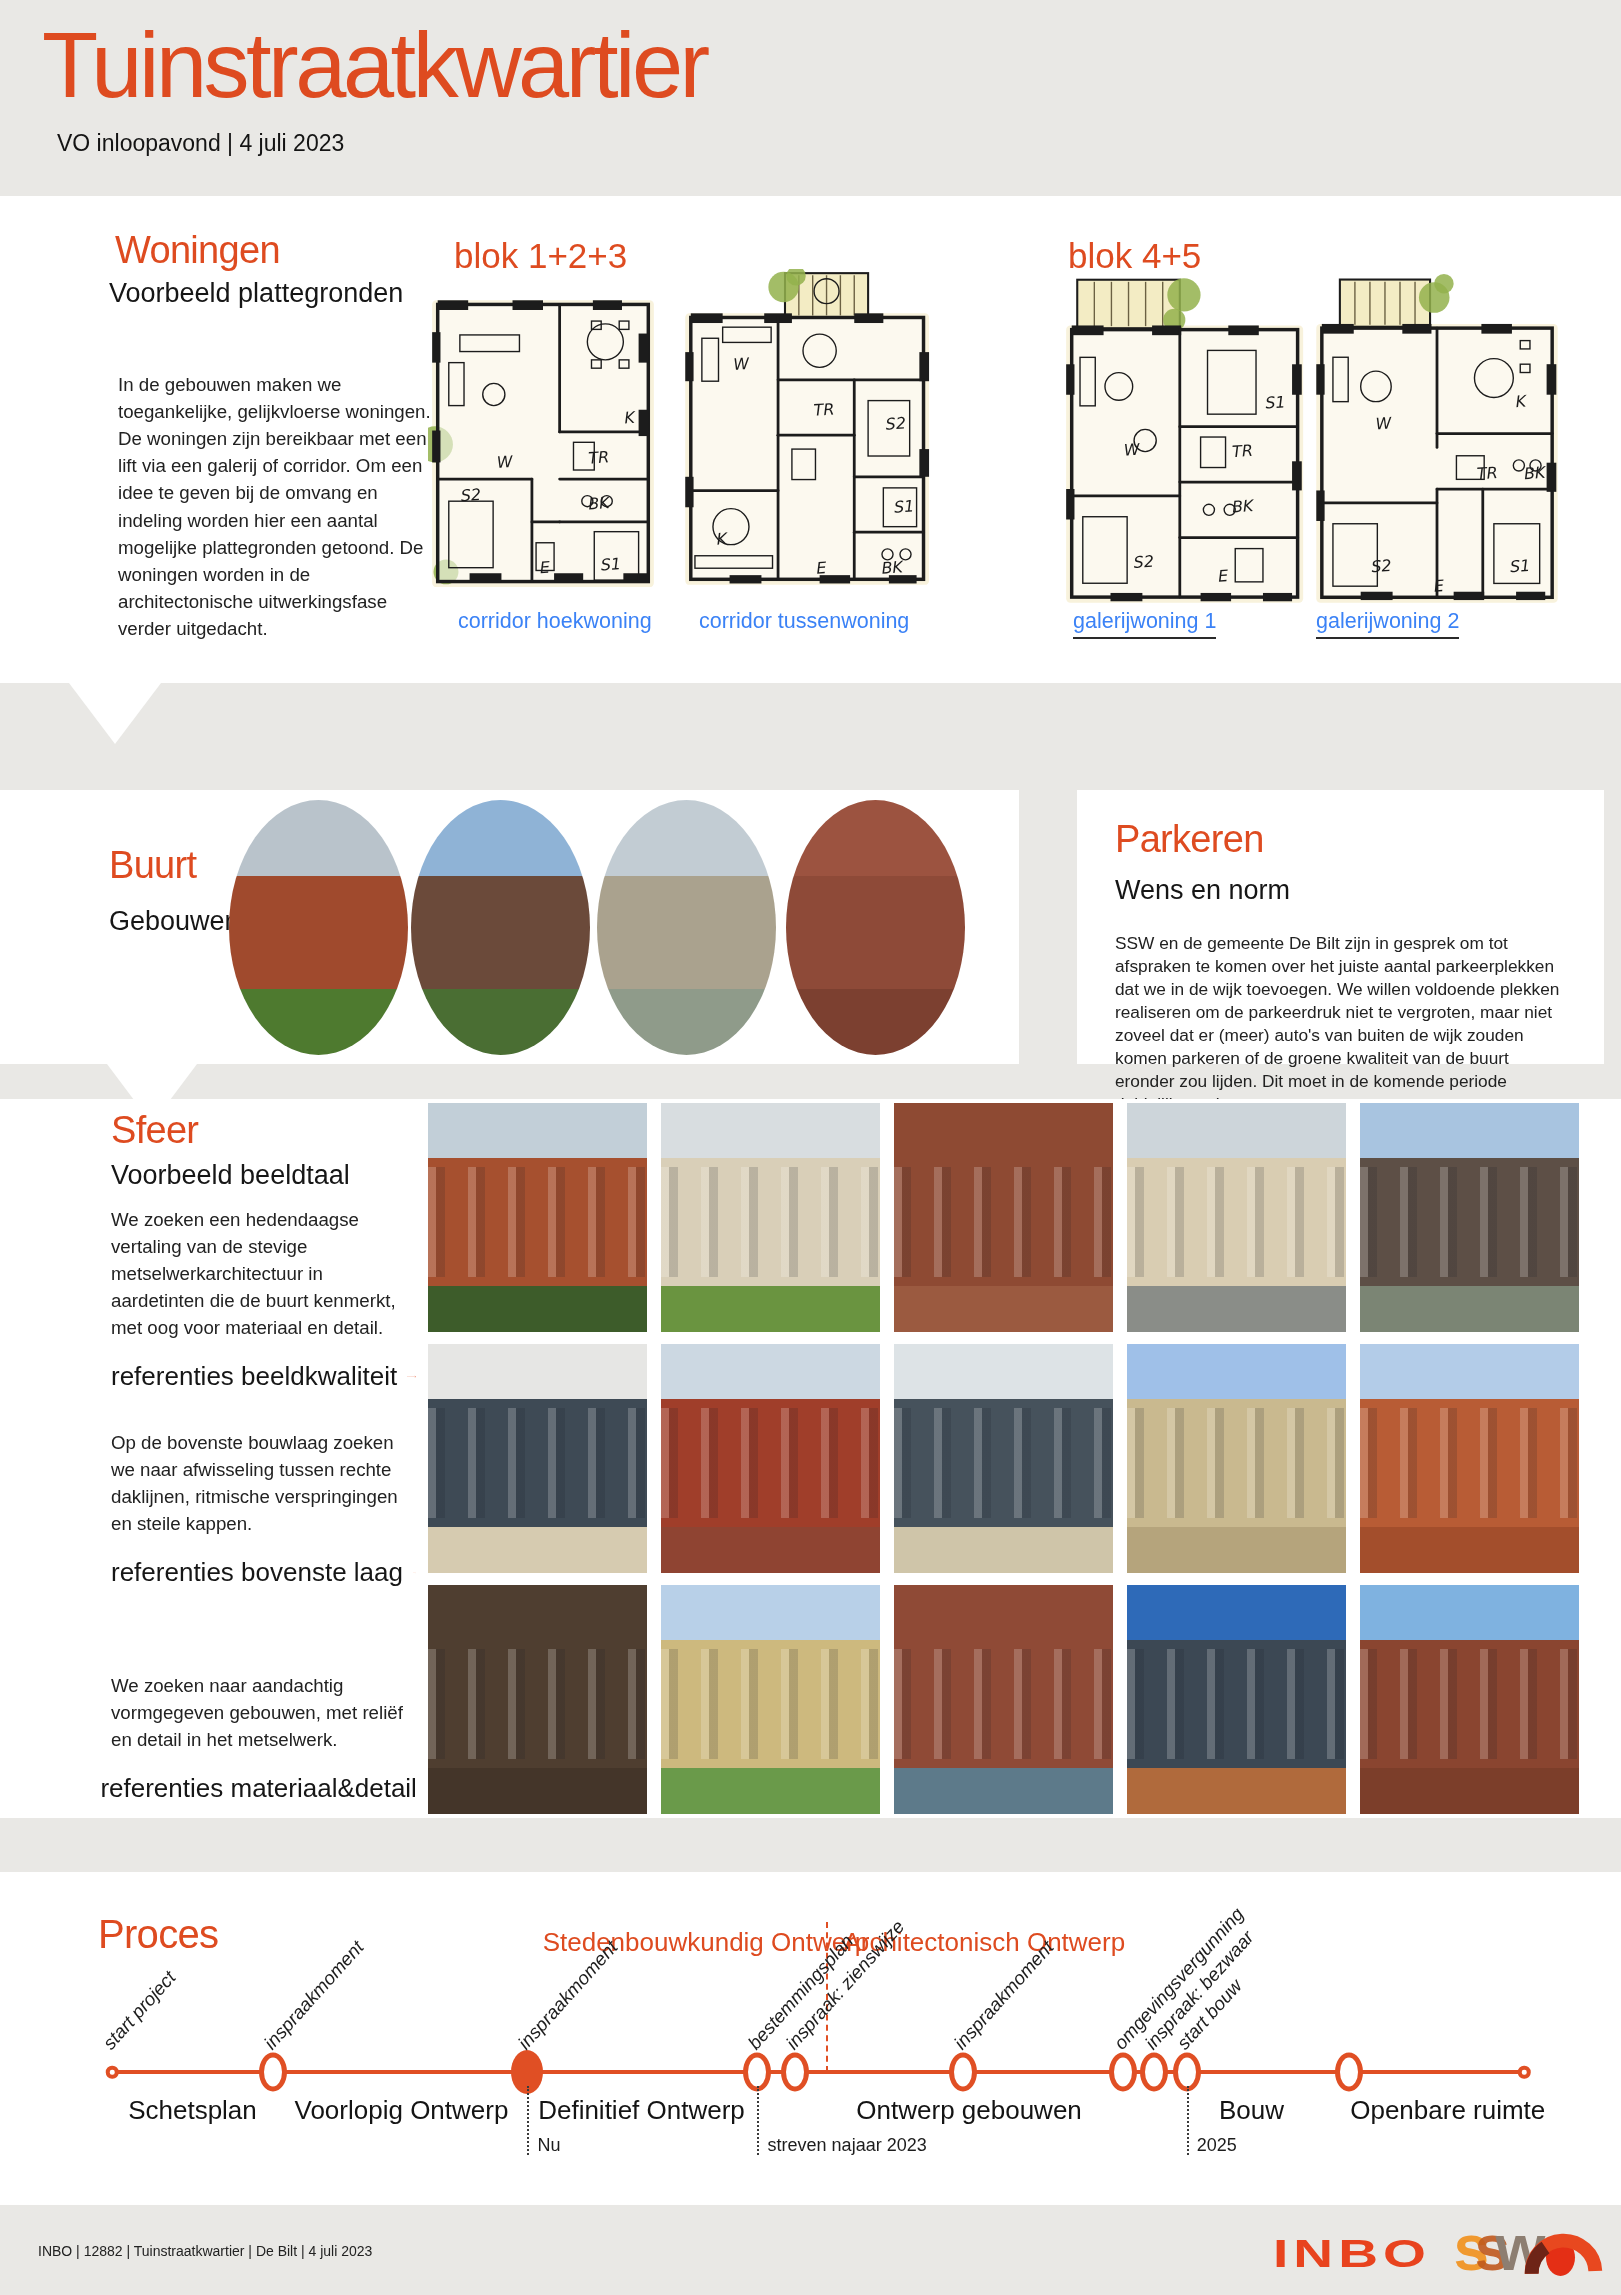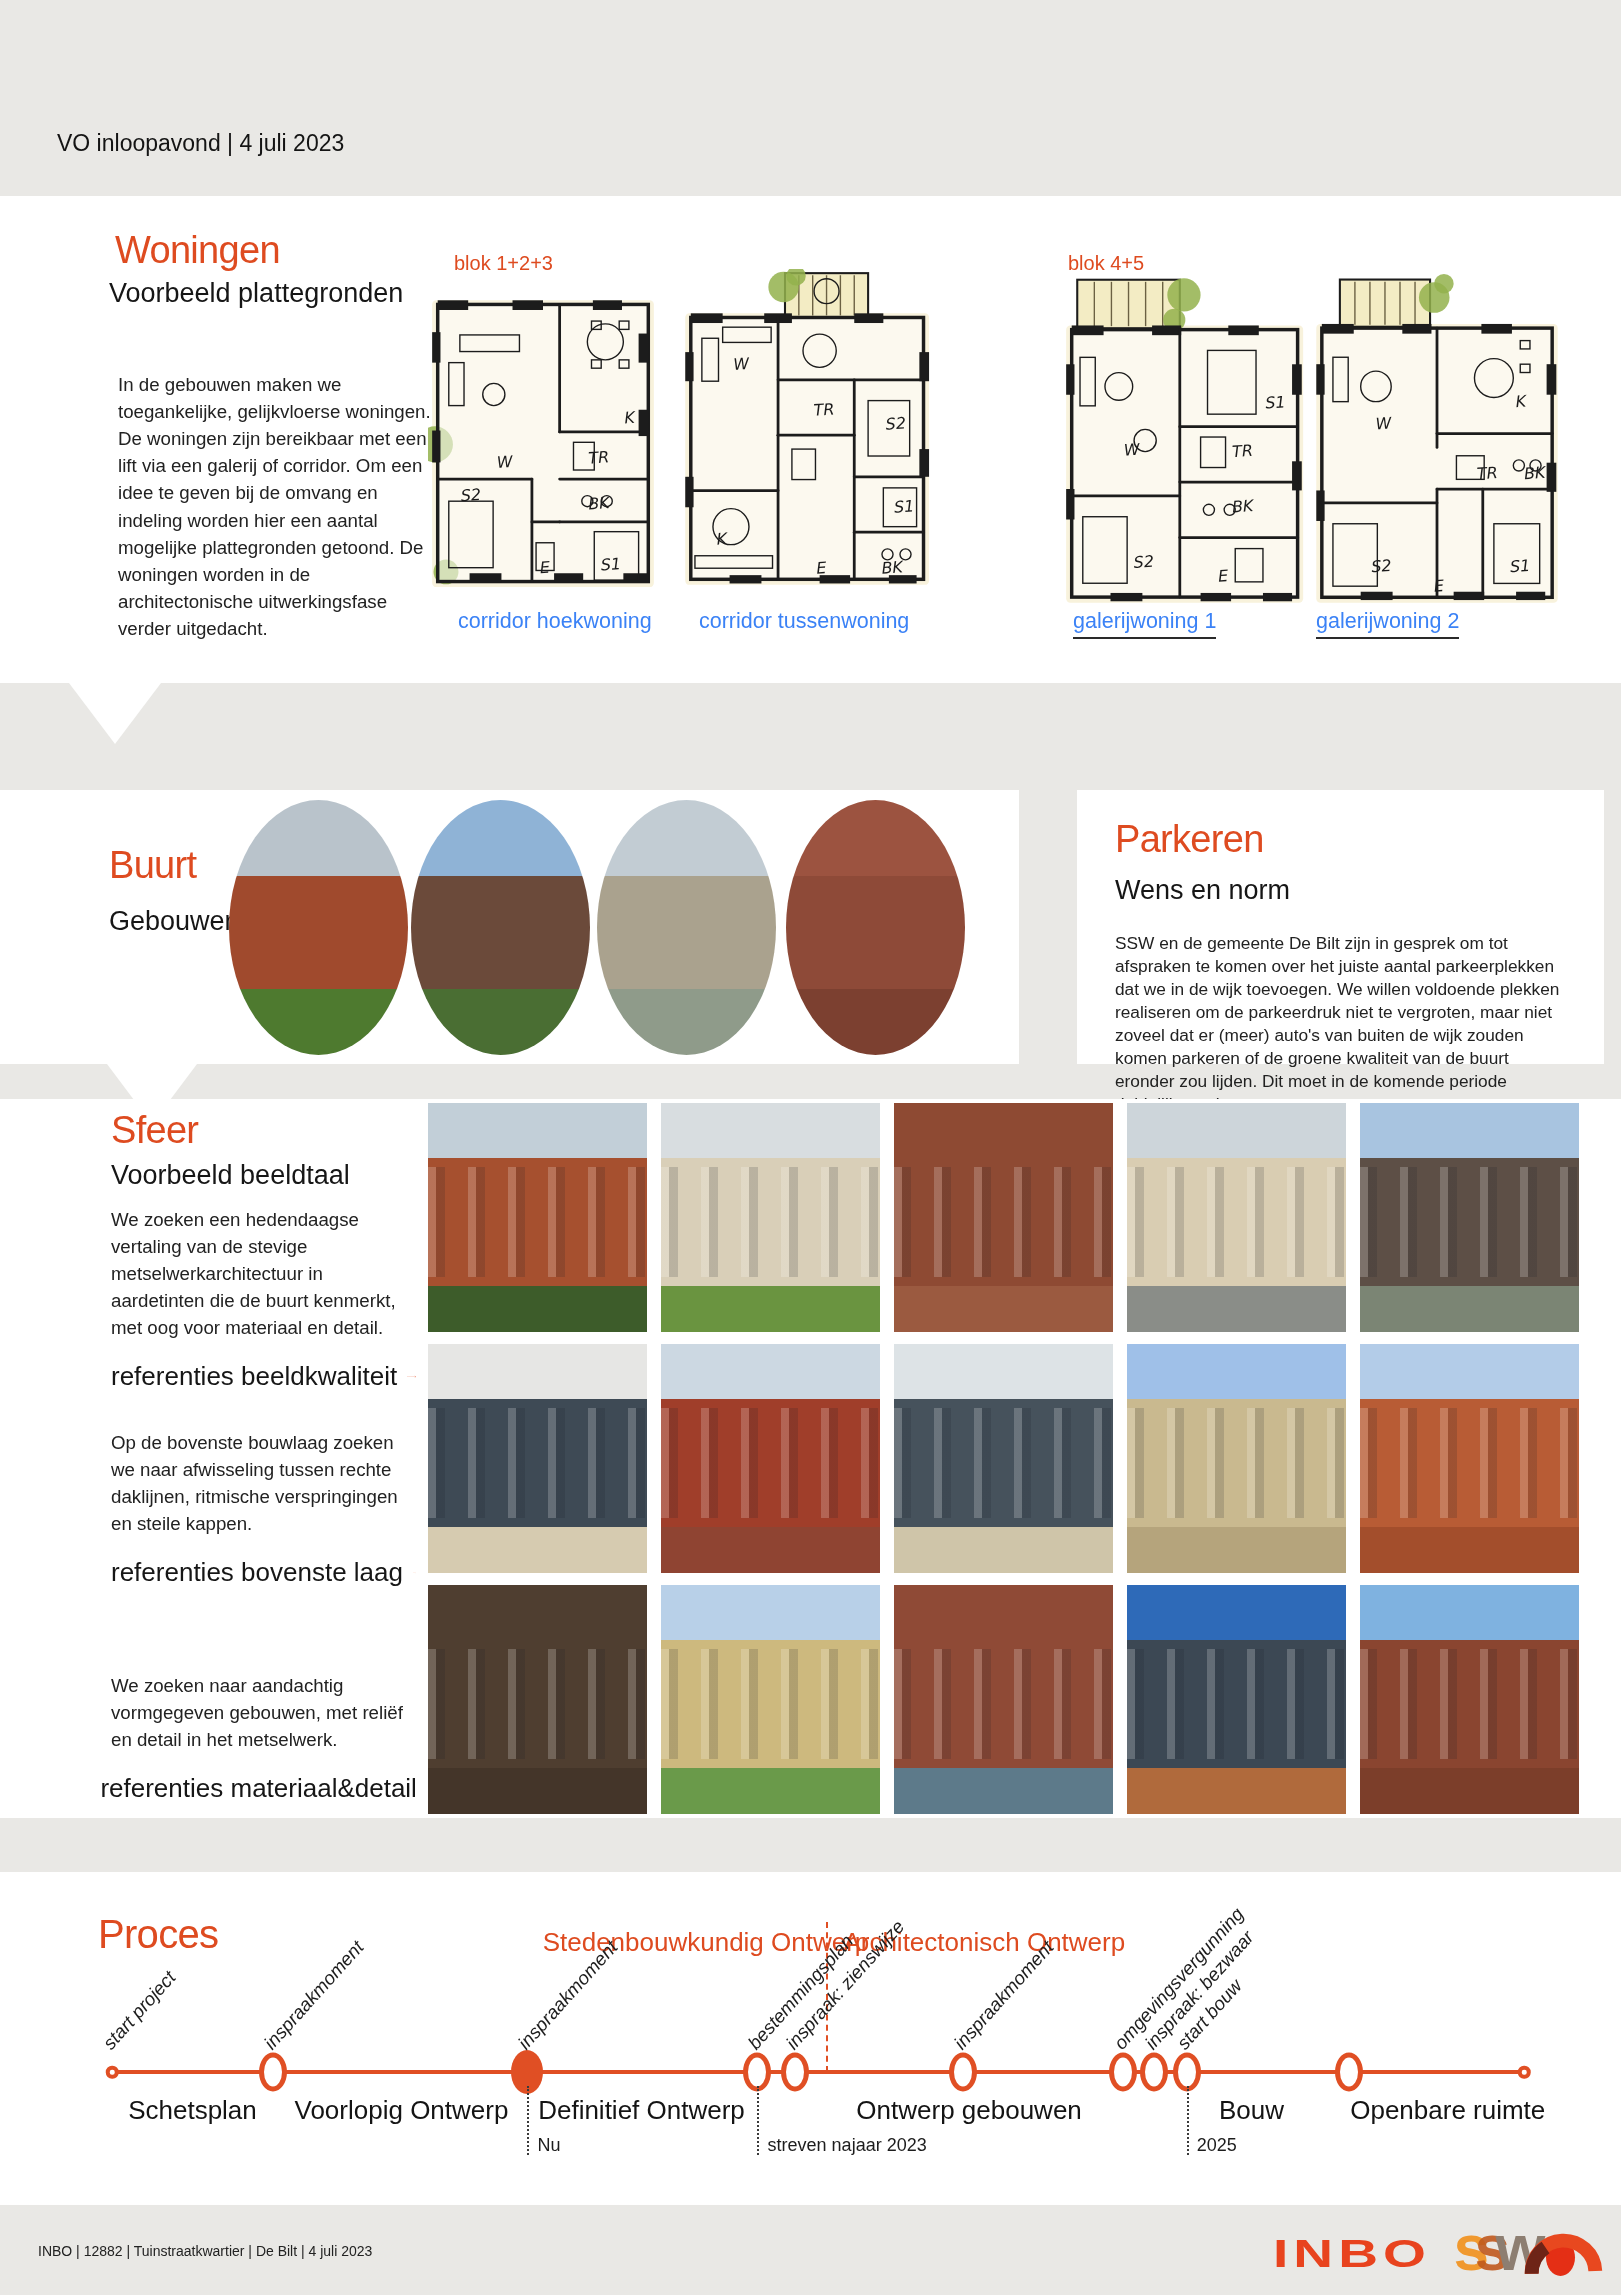--- a/index.html
+++ b/index.html
@@ -11,21 +11,21 @@
   .white{position:absolute; background:#ffffff;}
   
   .hd-title{position:absolute; left:42px; top:12.5px; font-size:92px; letter-spacing:-3.5px; color:#de4b20; white-space:nowrap;}
   .hd-sub{position:absolute; left:57px; top:130px; font-size:23px; color:#141414;}
   
   .sec-title{position:absolute; font-size:38px; color:#de4b20; letter-spacing:-0.7px;}
   .sec-sub{position:absolute; font-size:27px; color:#161616;}
   .body-txt{position:absolute; font-size:18.7px; line-height:1.45; color:#222;}
   
   #sec-woningen{left:0; top:196px; width:1622px; height:487px;}
-  .blok-label{position:absolute; top:56px; font-size:20px; color:#de4b20;}
+  .blok-label{position:absolute; top:40px; font-size:35px; color:#de4b20;}
   .plan{position:absolute;}
   .plan svg{display:block;}
   .plan-label{position:absolute; top:413px; font-size:21.5px; color:#3b82f6; white-space:nowrap;}
   .plan-label.gal{border-bottom:2.1px solid #2a2a2a; padding-bottom:2.8px;}
   
   .tail{position:absolute; width:0; height:0; border-style:solid;}
   #tail1{left:69px; top:683px; border-width:61px 46px 0 46px; border-color:#ffffff transparent transparent transparent;}
   #tail2{left:107px; top:1064px; border-width:60px 45px 0 45px; border-color:#ffffff transparent transparent transparent;}
   
   #card-buurt{left:0; top:790px; width:1019px; height:274px;}
@@ -70,20 +70,21 @@
   #logo-ssw .dot{position:absolute; left:92px; top:28px; width:29px; height:37px; border-radius:50%; background:#e42f15;}
   #logo-ssw svg{position:absolute; left:68px; top:-4.2px;}
   
   .room-t{font-family:"DejaVu Sans",sans-serif; font-style:italic; font-size:23px; fill:#1c1c1c;}
 </style>
 </head>
 <body>
 
 <div class="poster">
 
+  <div class="hd-title">Tuinstraatkwartier</div>
   <div class="hd-sub">VO inloopavond | 4 juli 2023</div>
 
   <div id="sec-woningen" class="white">
     <div class="sec-title" style="left:115px; top:33px;">Woningen</div>
     <div class="sec-sub" style="left:109px; top:82px;">Voorbeeld plattegronden</div>
     <div class="body-txt" style="left:118px; top:175px; width:315px;">In de gebouwen maken we toegankelijke, gelijkvloerse woningen. De woningen zijn bereikbaar met een lift via een galerij of corridor. Om een idee te geven bij de omvang en indeling worden hier een aantal mogelijke plattegronden getoond. De woningen worden in de architectonische uitwerkingsfase verder uitgedacht.</div>
     <div class="blok-label" style="left:454px;">blok 1+2+3</div>
     <div class="blok-label" style="left:1068px;">blok 4+5</div>
     <div id="plans">
         <div class="plan" style="left: 428px; top: 97px;">

